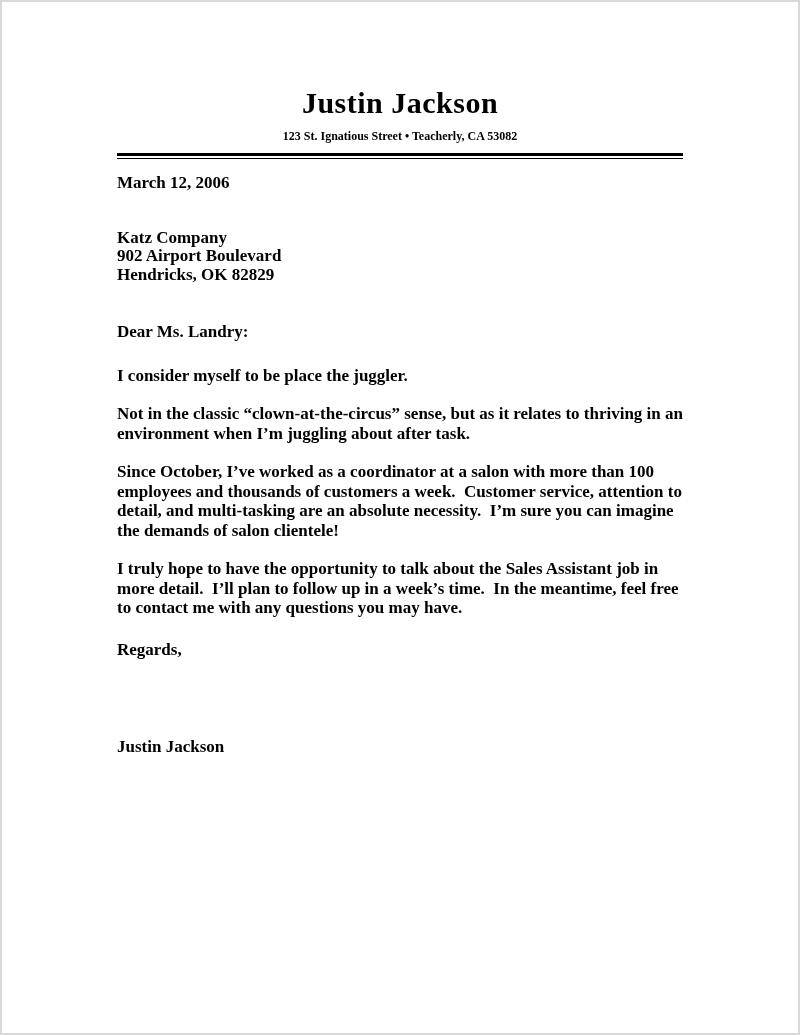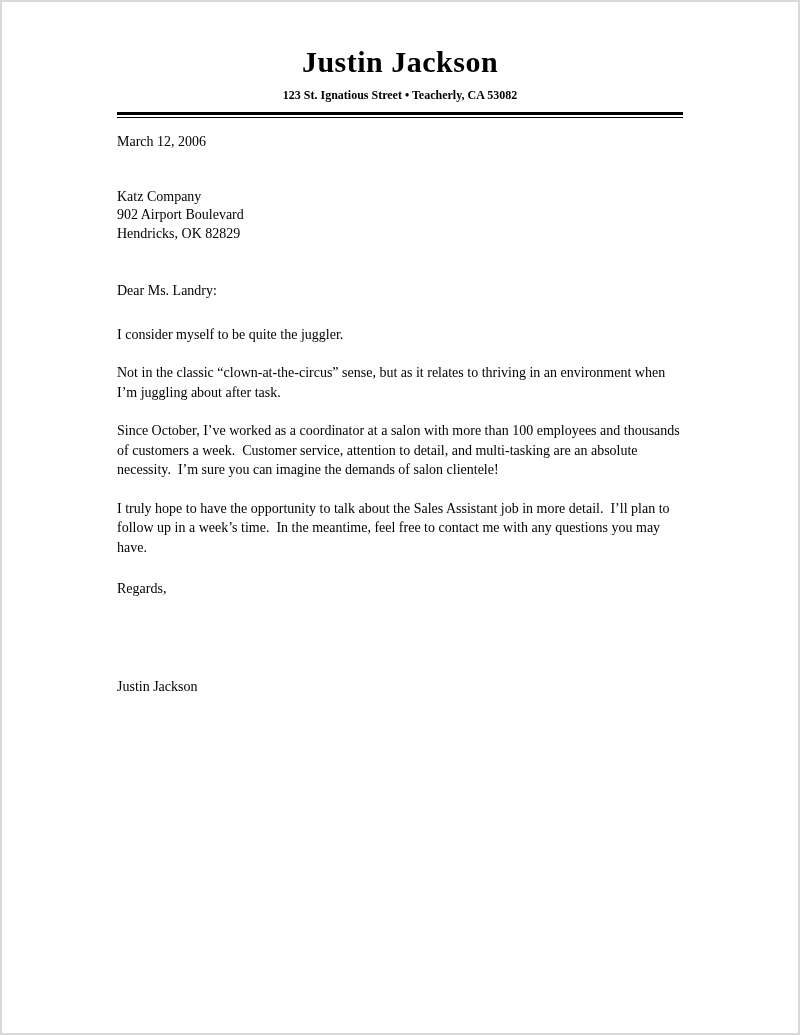--- a/index.html
+++ b/index.html
@@ -12,22 +12,22 @@
     height: 1035px;
     box-sizing: border-box;
     border: 2px solid #d9d9d9;
     background: #ffffff;
     overflow: hidden;
     font-family: "Liberation Serif", "DejaVu Serif", serif;
     color: #000000;
   }
   .content {
     width: 566px;
-    margin: 6px auto;
-    padding-top: 37px;
+    margin: 0 auto;
+    padding-top: 84px;
   }
   .letter-header {
     text-align: center;
   }
   .sender-name {
     font-size: 30px;
     font-weight: bold;
     line-height: 34px;
     letter-spacing: 0.5px;
     margin: 0;
@@ -41,22 +41,23 @@
   }
   .sender-address { margin-top: 7px; }
   .sender-contact { margin-top: 2px; }
   .header-rule {
     margin-top: 8px;
     height: 2px;
     border-top: 3px solid #000000;
     border-bottom: 1px solid #000000;
   }
   .body-text {
-    font-size: 14px;
+    font-size: 17px;
     line-height: 19.5px;
+    font-weight: bold;
   }
   .date-line {
     margin-top: 14px;
   }
   .recipient-block {
     margin-top: 36px;
   }
   .recipient-line {
     line-height: 18.5px;
   }
@@ -93,21 +94,21 @@
 
     <div class="body-text recipient-block">
       <div class="recipient-line">Katz Company</div>
       <div class="recipient-line">902 Airport Boulevard</div>
       <div class="recipient-line">Hendricks, OK 82829</div>
     </div>
 
     <div class="body-text salutation">Dear Ms. Landry:</div>
 
     <div>
-      <p class="body-text paragraph first">I consider myself to be quite the juggler.</p>
+      <p class="body-text paragraph first">I consider myself to be place the juggler.</p>
       <p class="body-text paragraph">Not in the classic “clown-at-the-circus” sense, but as it relates to thriving in an environment when I’m juggling about after task.</p>
       <p class="body-text paragraph">Since October, I’ve worked as a coordinator at a salon with more than 100 employees and thousands of customers a week.  Customer service, attention to detail, and multi-tasking are an absolute necessity.  I’m sure you can imagine the demands of salon clientele!</p>
       <p class="body-text paragraph">I truly hope to have the opportunity to talk about the Sales Assistant job in more detail.  I’ll plan to follow up in a week’s time.  In the meantime, feel free to contact me with any questions you may have.</p>
     </div>
 
     <div class="body-text closing">Regards,</div>
 
     <div class="body-text signature">Justin Jackson</div>
 
   </div>

